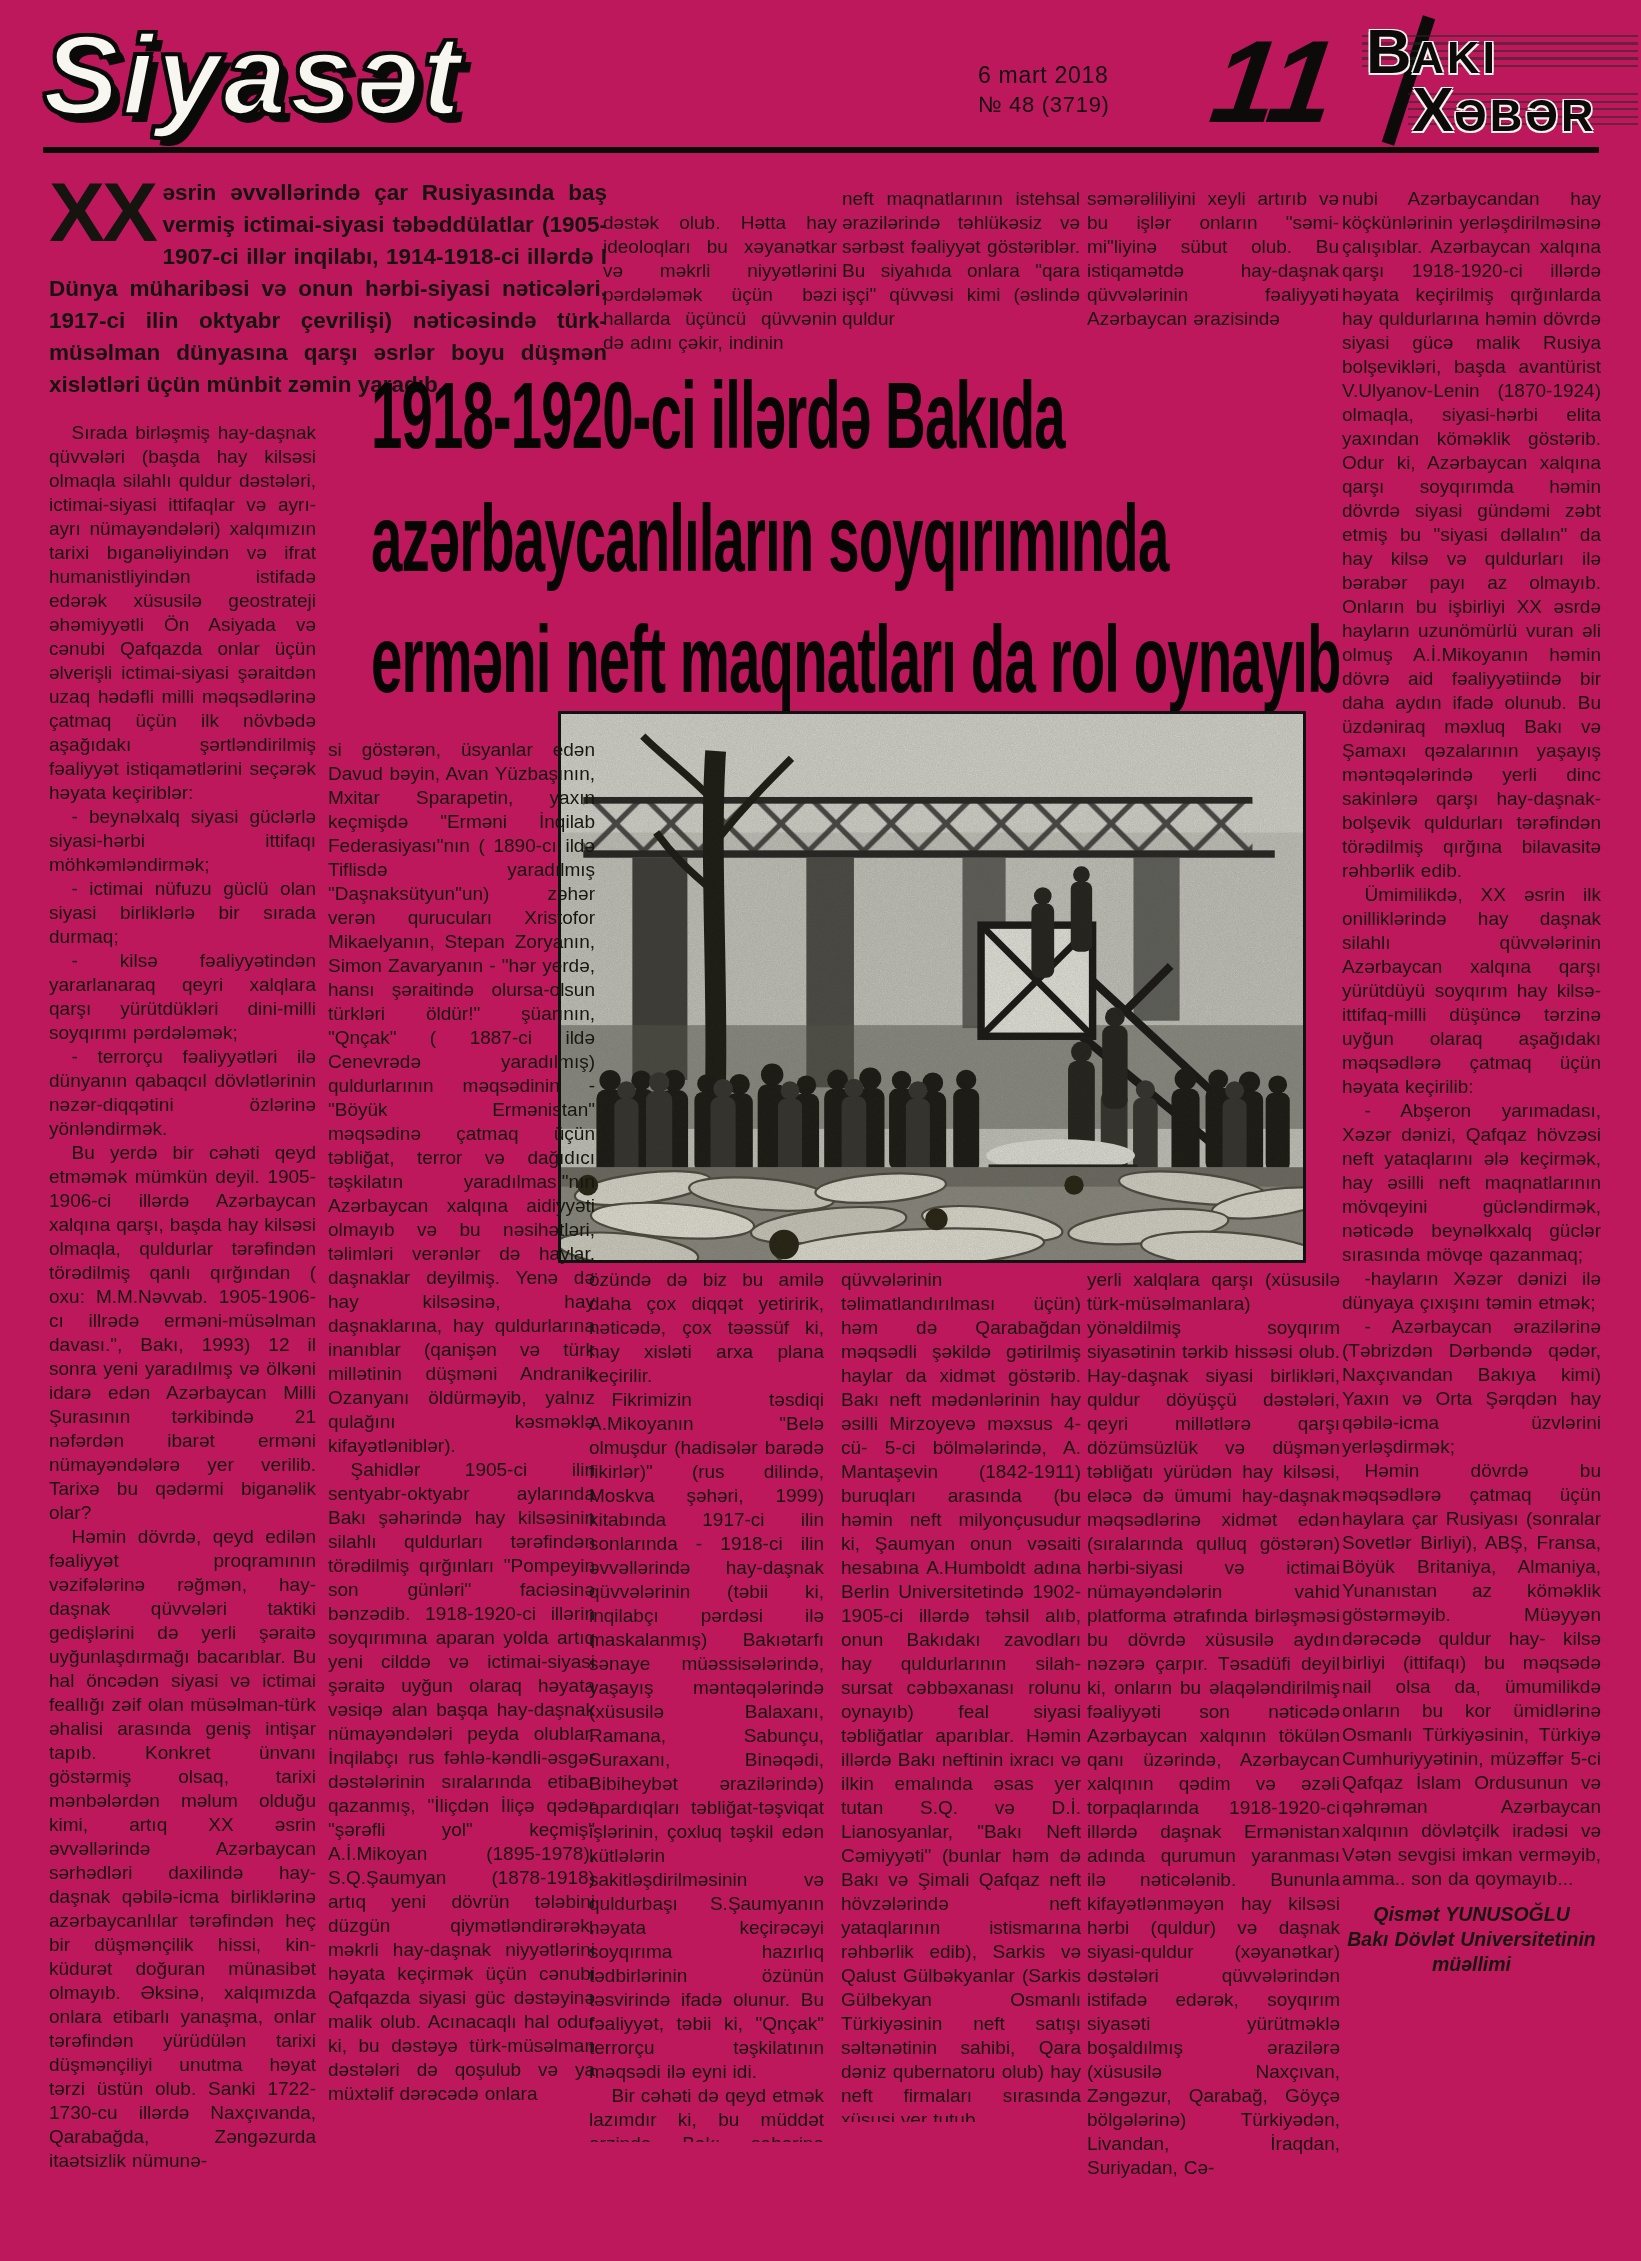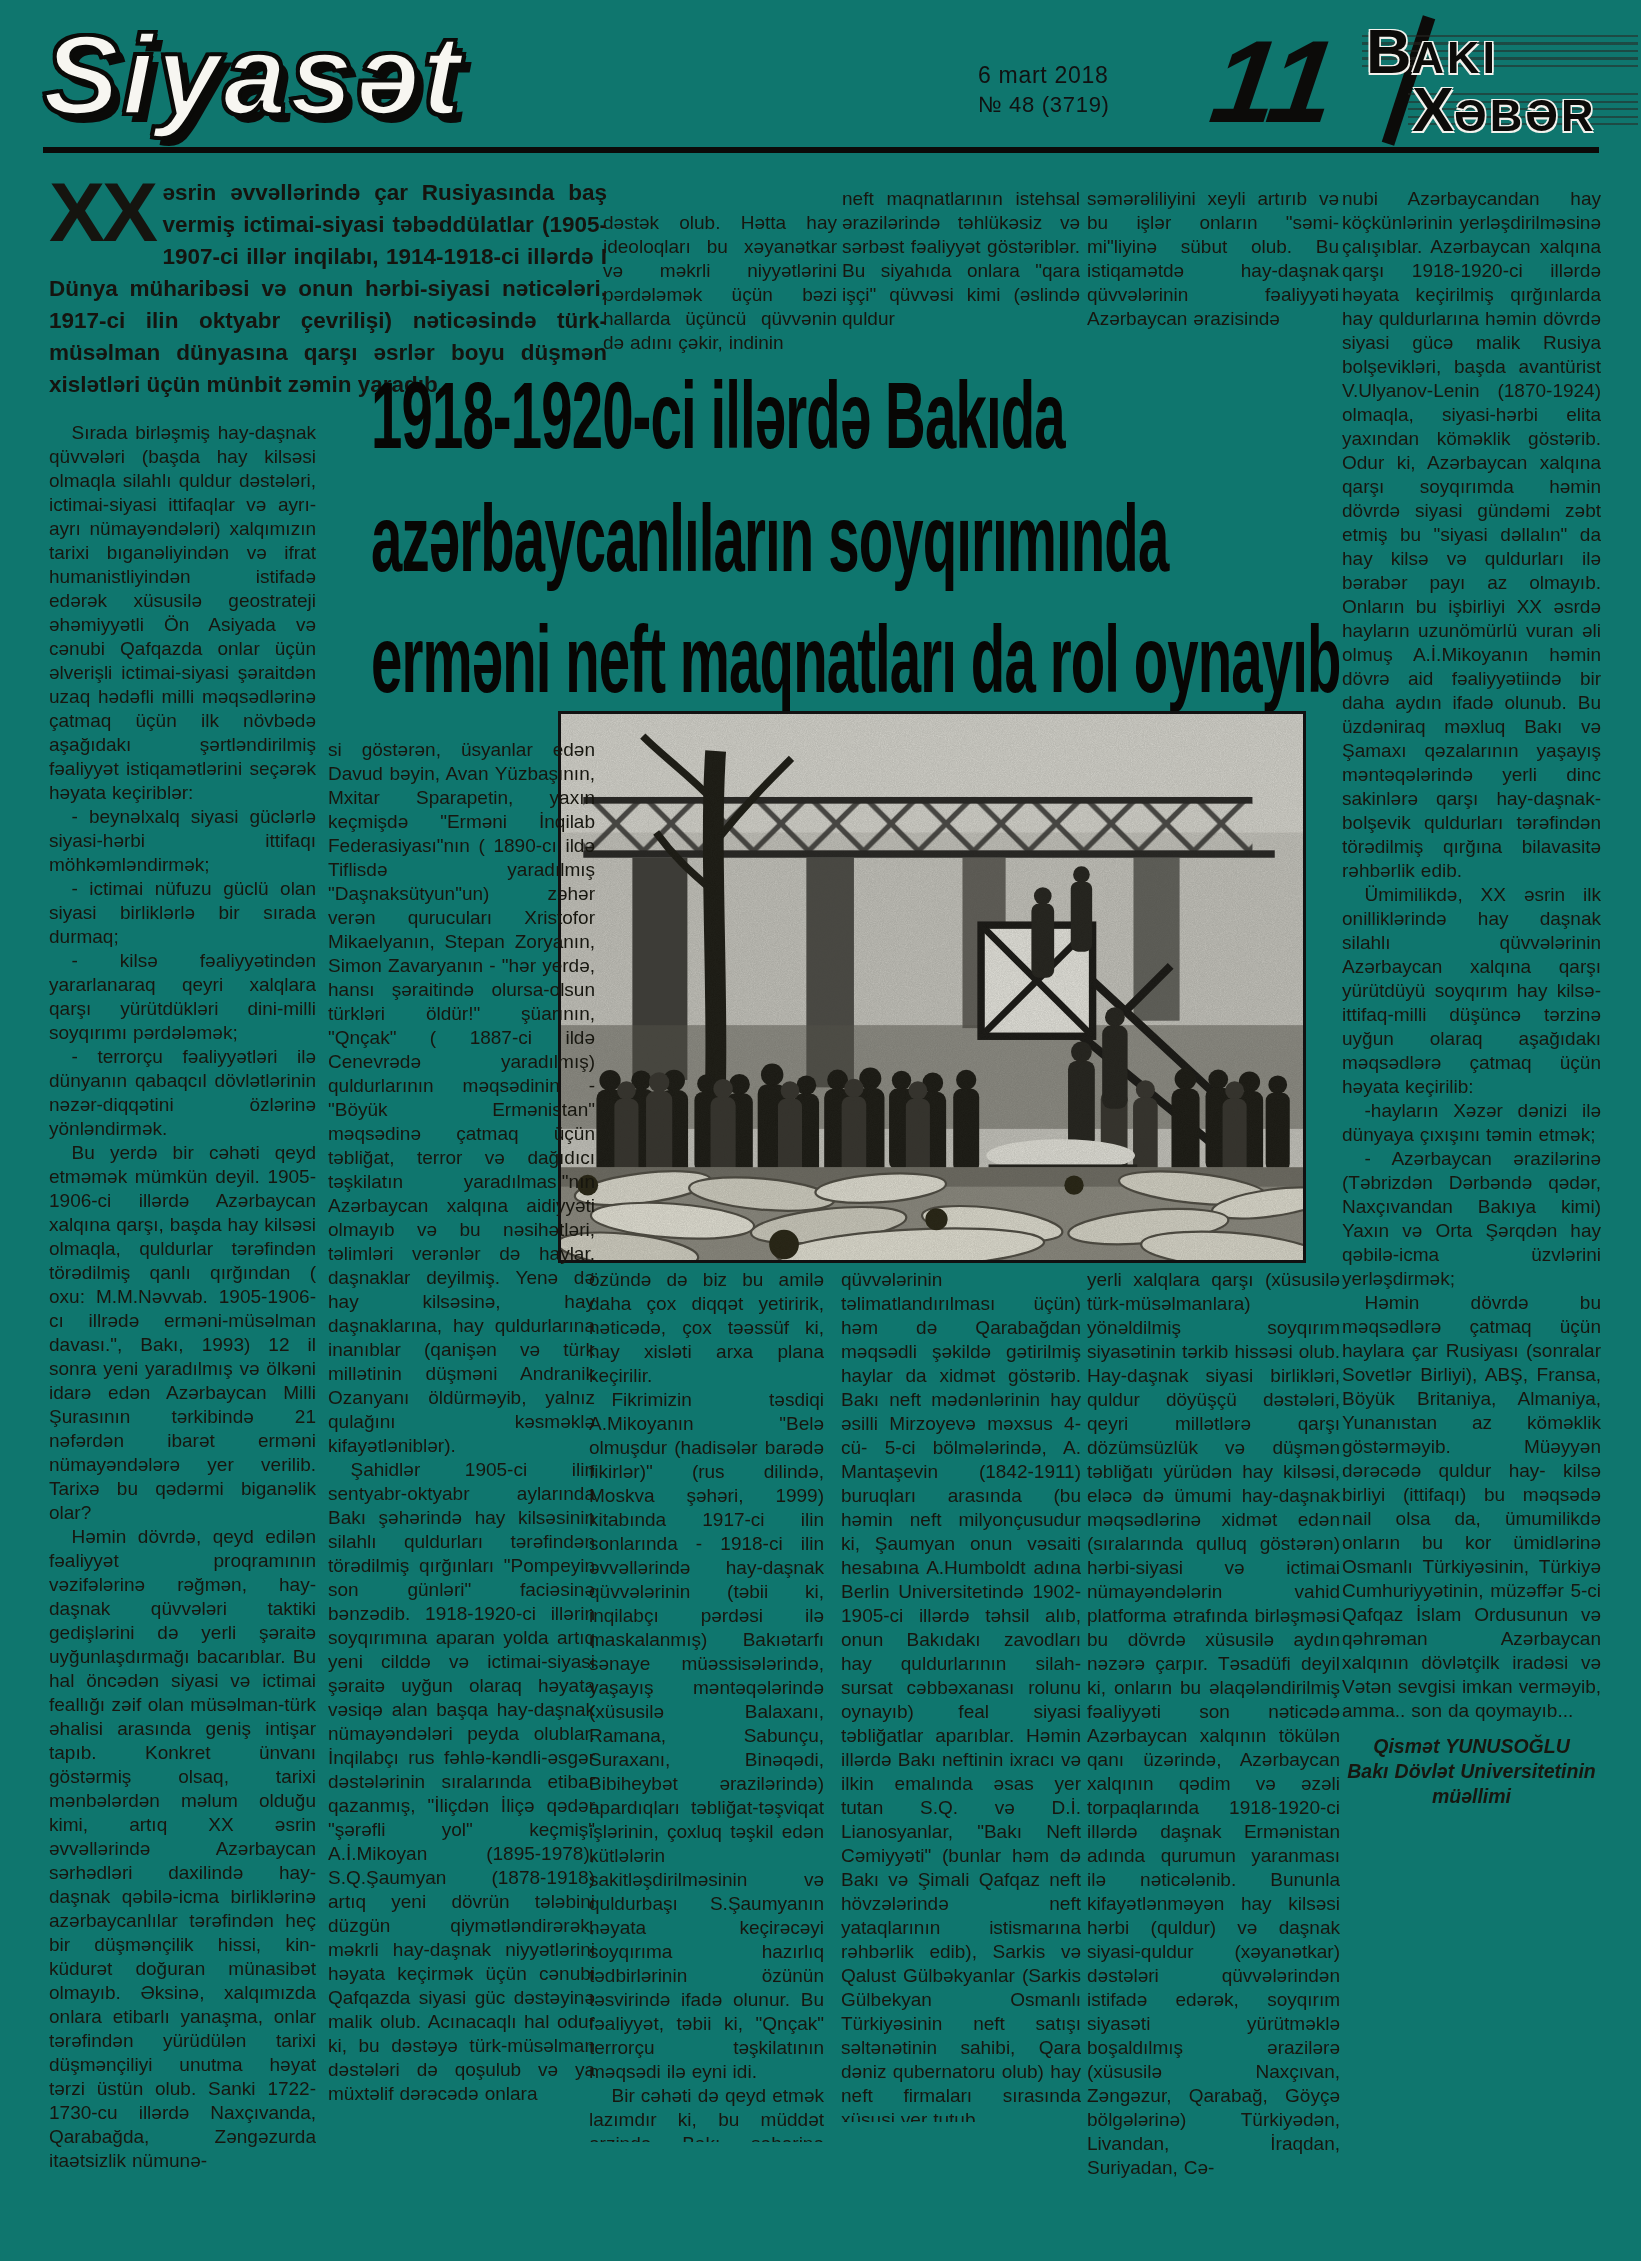--- a/index.html
+++ b/index.html
@@ -1,16 +1,16 @@
 <!DOCTYPE html>
 <html style="font-size:12px"><head>
 <meta charset="utf-8">
 <style>
   html,body{margin:0;padding:0;background:#e8e7e2;}
-  .page{position:relative;width:1641px;height:2261px;background:#0f766e;overflow:hidden;
+  .page{position:relative;width:1641px;height:2261px;background:#be185d;overflow:hidden;
         font-family:"Liberation Sans",sans-serif;color:#15140f;}
   [data-name]{box-sizing:border-box;}
 
   
   .section-logo{position:absolute;left:43px;top:9px;font-size:114px;font-weight:bold;font-style:italic;
     letter-spacing:3px;color:#f7f6f1;-webkit-text-stroke:3.7px #0a0a08;
     text-shadow:7.5px 7.5px 0 #0a0a08, 2.2px 2.2px 0 #0a0a08,-2.2px -2.2px 0 #0a0a08,2.2px -2.2px 0 #0a0a08,-2.2px 2.2px 0 #0a0a08;}
   .date-block{position:absolute;left:978px;top:60px;font-size:23px;line-height:30px;color:#111;letter-spacing:0.7px;}
   .issue-line{font-size:22px;}
   .page-number{position:absolute;left:1213px;top:13.5px;font-size:117px;font-weight:bold;font-style:italic;
@@ -230,20 +230,21 @@
     </div>
   <div id="col4bot" class="tcol" data-name="article-column-4-bottom">
       <p data-name="paragraph" class="flush">qüvvələrinin təlimatlandırılması üçün) həm də Qarabağdan məqsədli şəkildə gətirilmiş haylar da xidmət göstərib. Bakı neft mədənlərinin hay əsilli Mirzoyevə məxsus 4-cü- 5-ci bölmələrində, A. Mantaşevin (1842-1911) buruqları arasında (bu həmin neft milyonçusudur ki, Şaumyan onun vəsaiti hesabına A.Humboldt adına Berlin Universitetində 1902-1905-ci illərdə təhsil alıb, onun Bakıdakı zavodları hay quldurlarının silah-sursat cəbbəxanası rolunu oynayıb) feal siyasi təbliğatlar aparıblar. Həmin illərdə Bakı neftinin ixracı və ilkin emalında əsas yer tutan S.Q. və D.İ. Lianosyanlar, "Bakı Neft Cəmiyyəti" (bunlar həm də Bakı və Şimali Qafqaz neft hövzələrində neft yataqlarının istismarına rəhbərlik edib), Sarkis və Qalust Gülbəkyanlar (Sarkis Gülbekyan Osmanlı Türkiyəsinin neft satışı səltənətinin sahibi, Qara dəniz qubernatoru olub) hay neft firmaları sırasında xüsusi yer tutub.</p>
     </div>
   <div id="col5bot" class="tcol" data-name="article-column-5-bottom">
       <p data-name="paragraph" class="flush">yerli xalqlara qarşı (xüsusilə türk-müsəlmanlara) yönəldilmiş soyqırım siyasətinin tərkib hissəsi olub. Hay-daşnak siyasi birlikləri, quldur döyüşçü dəstələri, qeyri millətlərə qarşı dözümsüzlük və düşmən təbliğatı yürüdən hay kilsəsi, eləcə də ümumi hay-daşnak məqsədlərinə xidmət edən (sıralarında qulluq göstərən) hərbi-siyasi və ictimai nümayəndələrin vahid platforma ətrafında birləşməsi bu dövrdə xüsusilə aydın nəzərə çarpır. Təsadüfi deyil ki, onların bu əlaqələndirilmiş fəaliyyəti son nəticədə Azərbaycan xalqının tökülən qanı üzərində, Azərbaycan xalqının qədim və əzəli torpaqlarında 1918-1920-ci illərdə daşnak Ermənistan adında qurumun yaranması ilə nəticələnib. Bununla kifayətlənməyən hay kilsəsi hərbi (quldur) və daşnak siyasi-quldur (xəyanətkar) dəstələri qüvvələrindən istifadə edərək, soyqırım siyasəti yürütməklə boşaldılmış ərazilərə (xüsusilə Naxçıvan, Zəngəzur, Qarabağ, Göyçə bölgələrinə) Türkiyədən, Livandan, İraqdan, Suriyadan, Cə-</p>
     </div>
   <div id="col6" class="tcol" data-name="article-column-6">
     <p data-name="paragraph" class="flush">nubi Azərbaycandan hay köçkünlərinin yerləşdirilməsinə çalışıblar. Azərbaycan xalqına qarşı 1918-1920-ci illərdə həyata keçirilmiş qırğınlarda hay quldurlarına həmin dövrdə siyasi gücə malik Rusiya bolşevikləri, başda avantürist V.Ulyanov-Lenin (1870-1924) olmaqla, siyasi-hərbi elita yaxından köməklik göstərib. Odur ki, Azərbaycan xalqına qarşı soyqırımda həmin dövrdə siyasi gündəmi zəbt etmiş bu "siyasi dəllalın" da hay kilsə və quldurları ilə bərabər payı az olmayıb. Onların bu işbirliyi XX əsrdə hayların uzunömürlü vuran əli olmuş A.İ.Mikoyanın həmin dövrə aid fəaliyyətiində bir daha aydın ifadə olunub. Bu üzdəniraq məxluq Bakı və Şamaxı qəzalarının yaşayış məntəqələrində yerli dinc sakinlərə qarşı hay-daşnak-bolşevik quldurları tərəfindən törədilmiş qırğına bilavasitə rəhbərlik edib.</p>
       <p data-name="paragraph">Ümimilikdə, XX əsrin ilk onilliklərində hay daşnak silahlı qüvvələrinin Azərbaycan xalqına qarşı yürütdüyü soyqırım hay kilsə-ittifaq-milli düşüncə tərzinə uyğun olaraq aşağıdakı məqsədlərə çatmaq üçün həyata keçirilib:</p>
+      <p data-name="paragraph">- Abşeron yarımadası, Xəzər dənizi, Qafqaz hövzəsi neft yataqlarını ələ keçirmək, hay əsilli neft maqnatlarının mövqeyini gücləndirmək, nəticədə beynəlkxalq güclər sırasında mövqe qazanmaq;</p>
       <p data-name="paragraph">-hayların Xəzər dənizi ilə dünyaya çıxışını təmin etmək;</p>
       <p data-name="paragraph">- Azərbaycan ərazilərinə (Təbrizdən Dərbəndə qədər, Naxçıvandan Bakıya kimi) Yaxın və Orta Şərqdən hay qəbilə-icma üzvlərini yerləşdirmək;</p>
       <p data-name="paragraph">Həmin dövrdə bu məqsədlərə çatmaq üçün haylara çar Rusiyası (sonralar Sovetlər Birliyi), ABŞ, Fransa, Böyük Britaniya, Almaniya, Yunanıstan az köməklik göstərməyib. Müəyyən dərəcədə quldur hay- kilsə birliyi (ittifaqı) bu məqsədə nail olsa da, ümumilikdə onların bu kor ümidlərinə Osmanlı Türkiyəsinin, Türkiyə Cumhuriyyətinin, müzəffər 5-ci Qafqaz İslam Ordusunun və qəhrəman Azərbaycan xalqının dövlətçilk iradəsi və Vətən sevgisi imkan verməyib, amma.. son da qoymayıb...</p>
       <div class="signature" data-name="author-signature">
       <div data-name="author-name">Qismət YUNUSOĞLU</div>
       <div data-name="author-title">Bakı Dövlət Universitetinin müəllimi</div>
     </div>
   </div>
 
 </div>

